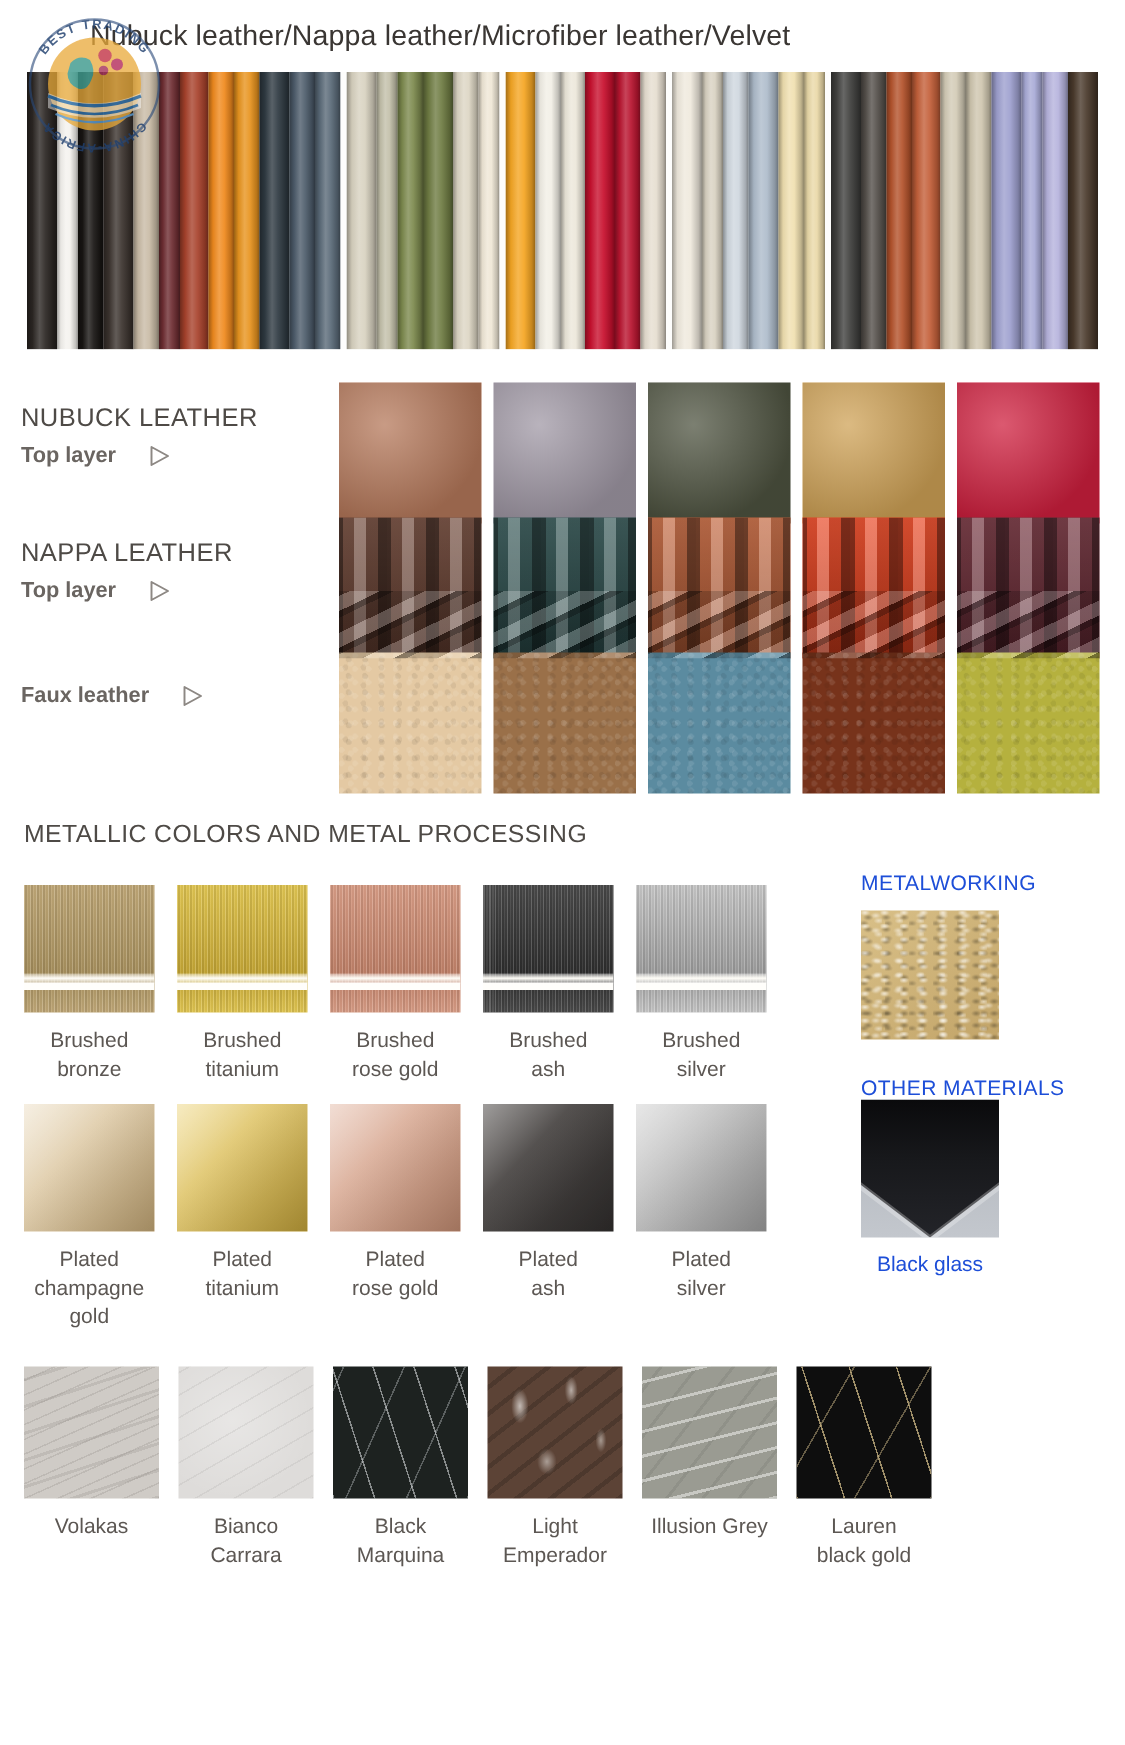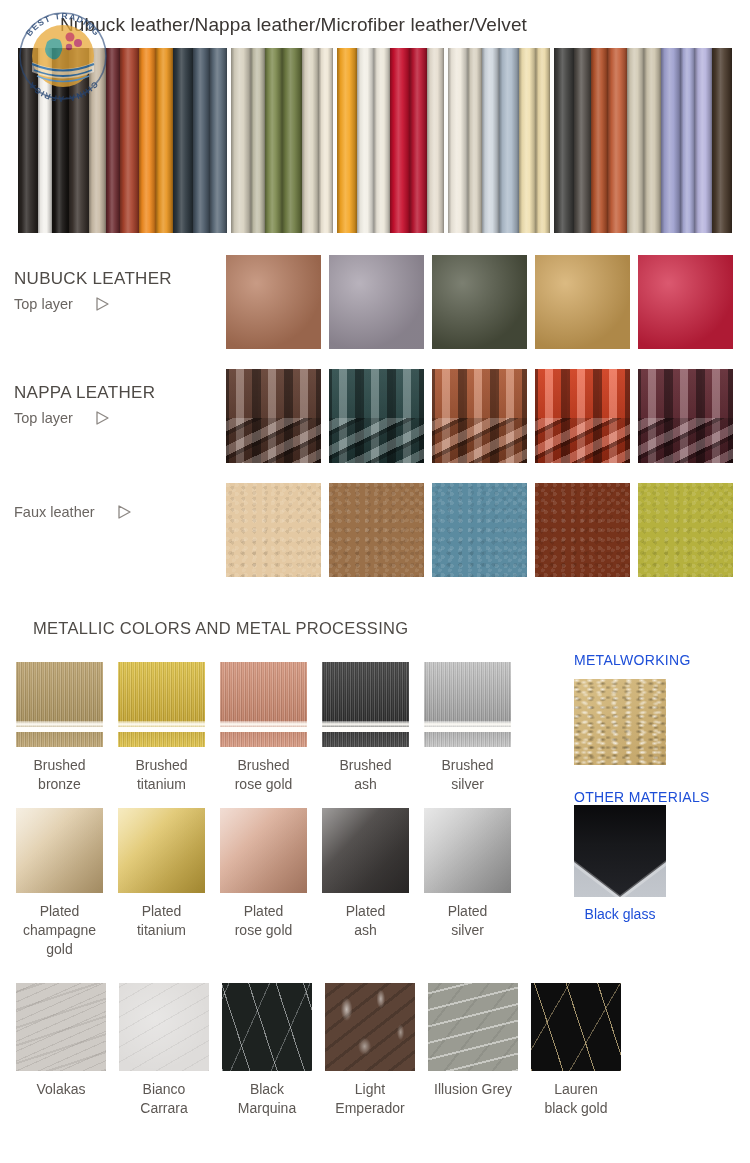--- a/index.html
+++ b/index.html
@@ -60,37 +60,38 @@
       rgba(0,0,0,0.20) 88%,
       rgba(0,0,0,0.40) 100%);
   }
   .seg-gap { width: 4px; background:#fdfdfc; height:100%; }
 
   
   .leather-section { margin-top: 22px; }
   .leather-row {
     display: flex;
     align-items: flex-start;
-    height: 114px;
+    height: 90px;
   }
   .leather-label {
     width: 226px;
     padding-left: 14px;
     padding-top: 14px;
   }
   .leather-title {
     font-size: 17px;
     letter-spacing: 0.3px;
     color: #4e4a46;
     white-space: nowrap;
   }
   .leather-sub-line {
     display: flex;
     align-items: flex-end;
     margin-top: 7px;
+    font-weight: bold;
   }
   .leather-sub {
     font-size: 14.5px;
     color: #6a6561;
   }
   .play-tri {
     margin-left: 22px;
     display: inline-block;
     line-height: 0;
   }
@@ -149,21 +150,21 @@
       radial-gradient(circle at 36% 82%, rgba(0,0,0,0.06) 0 2px, transparent 2px);
     background-size: 9px 9px, 11px 11px, 10px 10px, 12px 12px;
   }
 
   
   .metal-section { margin-top: 22px; position: relative; }
   .sec-head {
     font-size: 16.5px;
     letter-spacing: 0.3px;
     color: #4e4a46;
-    padding-left: 33px;
+    padding-left: 16px;
   }
   .metal-body {
     display: flex;
     margin-top: 14px;
   }
   .metal-left { width: 560px; padding-left: 16px; }
   .metal-grid { display: flex; gap: 15px; margin-top: 10px; }
   .metal-cell { width: 87px; }
   .msw {
     width: 87px; height: 85px;

